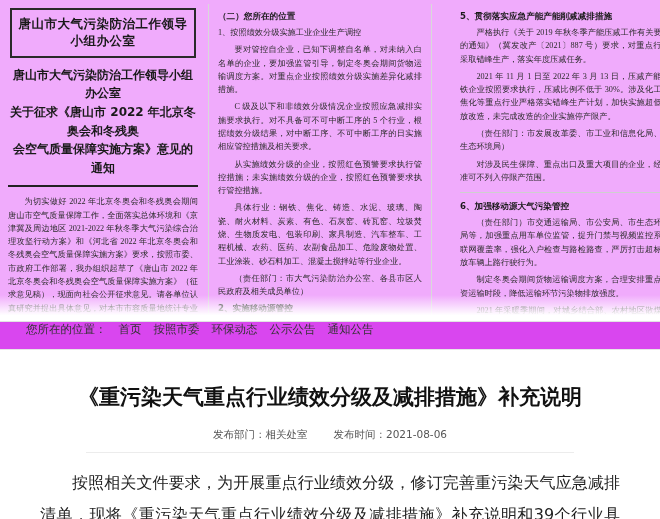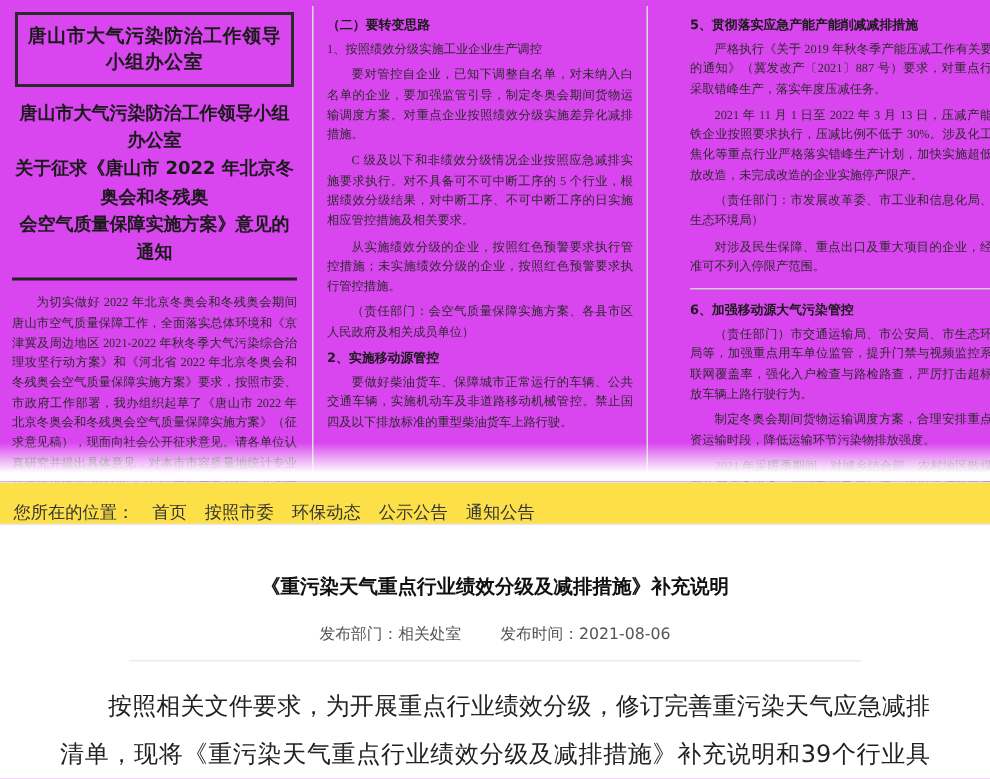--- a/index.html
+++ b/index.html
@@ -11,21 +11,21 @@
     color: #1a1a1a;
     overflow: hidden;
   }
   .page { position: relative; width: 660px; height: 519px; }
 
   
   .scan {
     position: relative;
     width: 660px;
     height: 322px;
-    background: #d946ef;
+    background: #f0abfc;
     overflow: hidden;
     border-bottom: 1px solid #e3e3e3;
   }
   .col {
     position: absolute;
     top: 0;
     padding: 6px 8px 0 8px;
   }
   .col1 { left: 0;   width: 206px; }
   .col2 { left: 210px; width: 220px; }
@@ -87,39 +87,39 @@
     left: 0; right: 0; bottom: 0;
     height: 26px;
     background: linear-gradient(to bottom, rgba(253,253,251,0), #ffffff 78%);
     pointer-events: none;
   }
 
   
   .breadcrumb {
     height: 28px;
     display: flex;
-    align-items: flex-end;
-    padding: 0 9px;
+    align-items: flex-start;
+    padding: 0 26px;
     font-size: 11.5px;
     color: #333;
-    background: #fde047;
+    background: #d946ef;
     border-bottom: 1px solid #e6e6e6;
   }
   .breadcrumb .bc-label { color: #333; }
   .breadcrumb a {
     color: #333;
     text-decoration: none;
     margin-left: 12px;
   }
 
   
   .article { padding: 18px 40px 0 40px; }
   .art-title {
     text-align: center;
-    font-size: 13px;
+    font-size: 21px;
     font-weight: bold;
     line-height: 1.5;
     color: #111;
     margin: 14px 0 14px 0;
     font-family: "DejaVu Sans", sans-serif;
   }
   .art-meta {
     display: flex;
     justify-content: center;
     gap: 26px;
@@ -161,27 +161,28 @@
       </div>
       <div class="hr-heavy"></div>
       <div class="body-text">
         <p class="indent">为切实做好 2022 年北京冬奥会和冬残奥会期间唐山市空气质量保障工作，全面落实总体环境和《京津冀及周边地区 2021-2022 年秋冬季大气污染综合治理攻坚行动方案》和《河北省 2022 年北京冬奥会和冬残奥会空气质量保障实施方案》要求，按照市委、市政府工作部署，我办组织起草了《唐山市 2022 年北京冬奥会和冬残奥会空气质量保障实施方案》（征求意见稿），现面向社会公开征求意见。请各单位认真研究并提出具体意见，对本市市容质量地统计专业意见建议请于 2022 年 1 月 17 日前书面反馈，并加盖公章，以电子版同时发送至指定邮箱。</p>
 
       </div>
 
     </div>
 
     <div class="col col2">
-      <div class="sec-head">（二）要转变思路</div>
+      <div class="sec-head">（二）您所在的位置</div>
       <div class="body-text">
         <p>1、按照绩效分级实施工业企业生产调控</p>
         <p class="indent">要对管控自企业，已知下调整自名单，对未纳入白名单的企业，要加强监管引导，制定冬奥会期间货物运输调度方案。对重点企业按照绩效分级实施差异化减排措施。</p>
         <p class="indent">C 级及以下和非绩效分级情况企业按照应急减排实施要求执行。对不具备可不可中断工序的 5 个行业，根据绩效分级结果，对中断工序、不可中断工序的日实施相应管控措施及相关要求。</p>
         <p class="indent">从实施绩效分级的企业，按照红色预警要求执行管控措施；未实施绩效分级的企业，按照红色预警要求执行管控措施。</p>
-        <p class="indent">（责任部门：会空气质量保障实施方案、各县市区人民政府及相关成员单位）</p>
+        <p class="indent">具体行业：钢铁、焦化、铸造、水泥、玻璃、陶瓷、耐火材料、炭素、有色、石灰窑、砖瓦窑、垃圾焚烧、生物质发电、包装印刷、家具制造、汽车整车、工程机械、农药、医药、农副食品加工、危险废物处置、工业涂装、砂石料加工、混凝土搅拌站等行业企业。</p>
+        <p class="indent">（责任部门：市大气污染防治办公室、各县市区人民政府及相关成员单位）</p>
       </div>
       <div class="sec-head">2、实施移动源管控</div>
       <div class="body-text">
         <p class="indent">要做好柴油货车、保障城市正常运行的车辆、公共交通车辆，实施机动车及非道路移动机械管控。禁止国四及以下排放标准的重型柴油货车上路行驶。</p>
 
       </div>
     </div>
 
     <div class="col col3">
       <div class="sec-head">5、贯彻落实应急产能产能削减减排措施</div>

